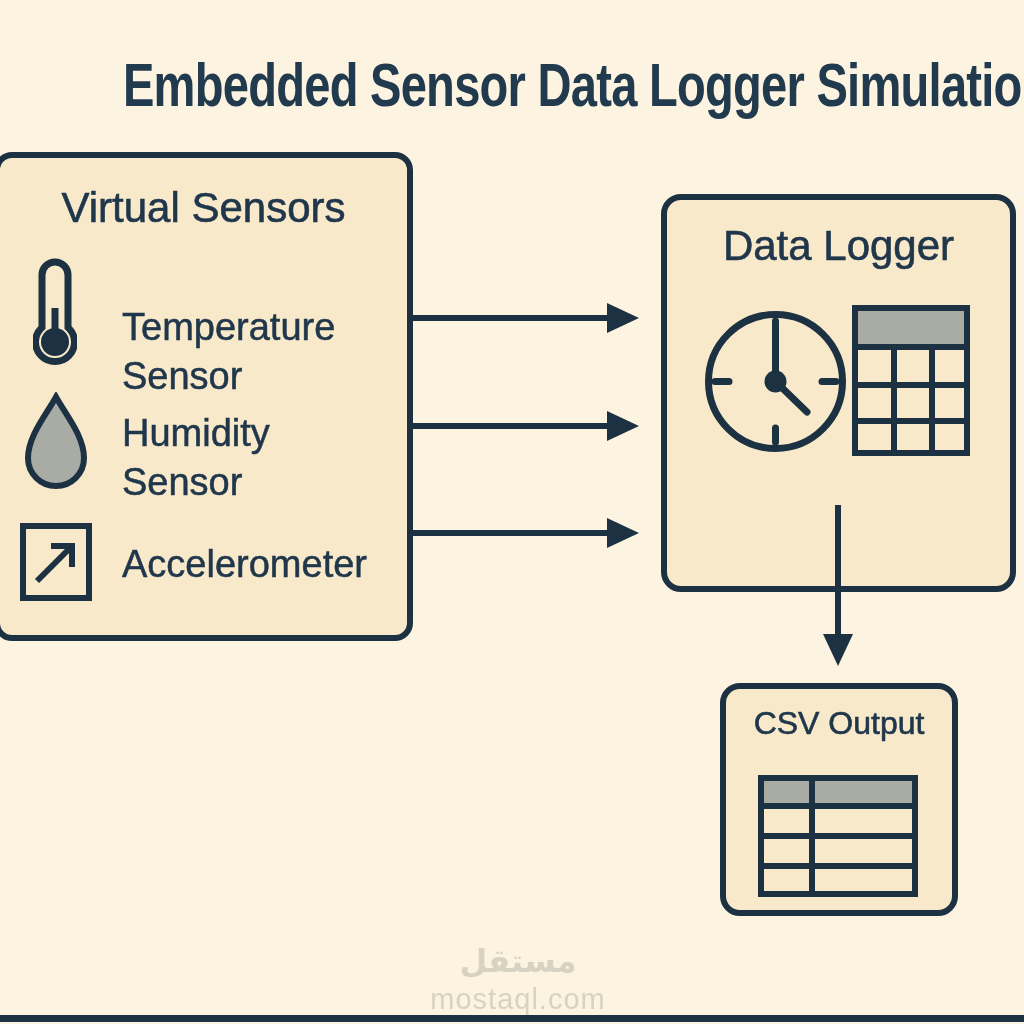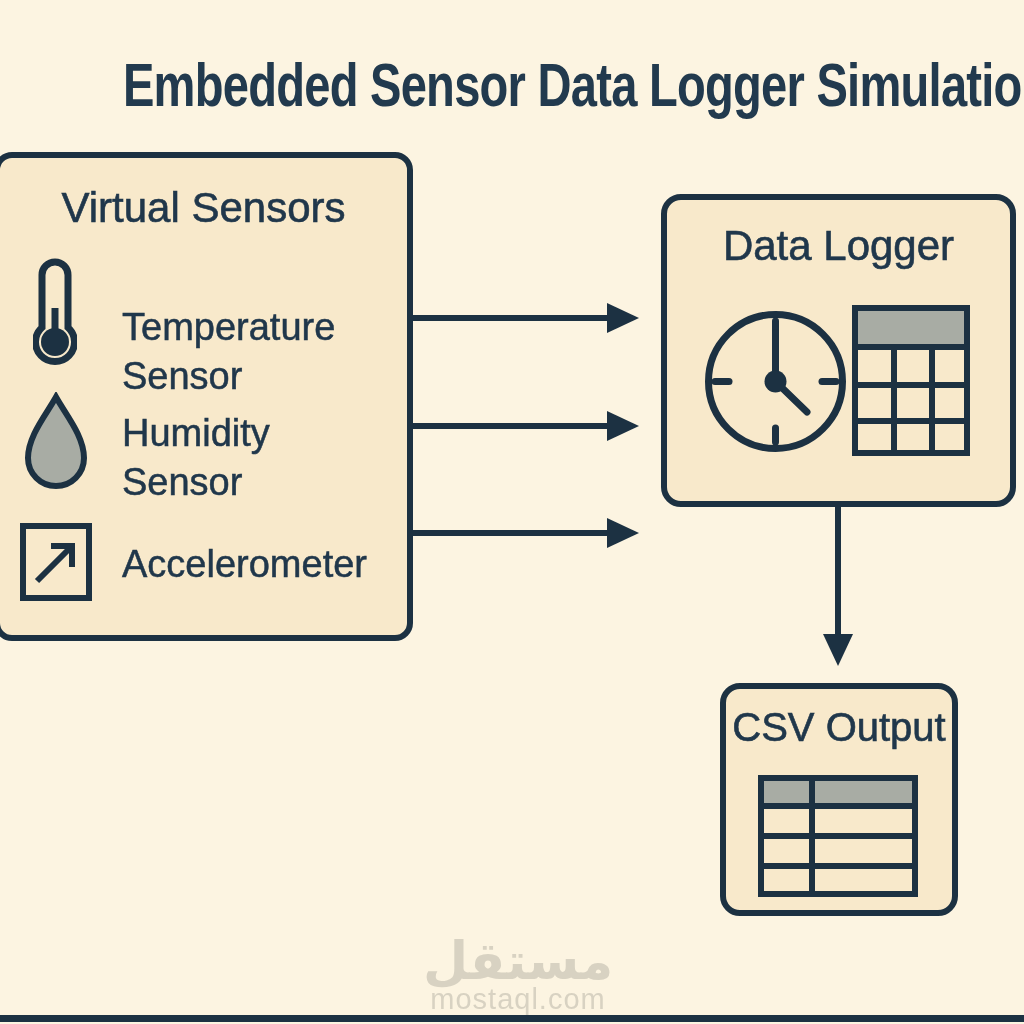--- a/index.html
+++ b/index.html
@@ -18,35 +18,35 @@
   .panel {
     position:absolute; box-sizing:border-box;
     background:#F8E9CB; border:6px solid #1C3142; border-radius:18px;
   }
   .panel-title {
     position:absolute; left:0; right:0; text-align:center;
     font-size:42px; color:#20374B; -webkit-text-stroke:0.6px #20374B;
     white-space:nowrap;
   }
   .sensors-box { left:-6px; top:152px; width:419px; height:489px; }
-  .logger-box  { left:661px; top:194px; width:355px; height:313px; border-radius:20px; }
+  .logger-box  { left:661px; top:194px; width:355px; height:398px; border-radius:20px; }
   .csv-box     { left:720px; top:683px; width:238px; height:233px; border-radius:20px; }
   .sensor-item { position:absolute; }
   .sensor-icon { position:absolute; }
   .sensor-label {
     position:absolute; left:122px; font-size:38px; line-height:49px;
     color:#20374B; -webkit-text-stroke:0.5px #20374B; white-space:nowrap;
   }
   .sensor-label span { display:block; }
   .arrow-svg, .icon-svg { position:absolute; display:block; }
   .watermark {
     position:absolute; left:0; right:0; top:936px; text-align:center;
     color:#D8D2C2;
   }
-  .watermark-logo { font-size:52px; font-weight:bold; line-height:50px; font-family:"DejaVu Sans",sans-serif;padding-left:12px; }
+  .watermark-logo { font-size:32px; font-weight:bold; line-height:50px; font-family:"DejaVu Sans",sans-serif;padding-left:12px; }
   .watermark-site { font-size:29px; font-weight:normal; line-height:26px; letter-spacing:1px;margin-left:12px; }
   .bottom-line { position:absolute; left:0; top:1015px; width:1024px; height:7px; background:#1C3142; }
 </style>
 </head>
 <body>
 
 <div class="canvas">
 
   <div class="title">Embedded Sensor Data Logger Simulation</div>
 
@@ -125,21 +125,21 @@
       <line x1="80" y1="42" x2="80" y2="148" stroke="#1C3142" stroke-width="6"></line>
     </svg>
   </div>
 
   <svg class="arrow-svg" style="left:822px; top:505px;" width="32" height="162" viewBox="0 0 32 162">
     <line x1="16" y1="0" x2="16" y2="132" stroke="#1C3142" stroke-width="6"></line>
     <polygon points="1,129 31,129 16,161" fill="#1C3142"></polygon>
   </svg>
 
   <div class="panel csv-box">
-    <div class="panel-title" style="top:16px; font-size:40px;">CSV Output</div>
+    <div class="panel-title" style="top:16px; font-size:32px;">CSV Output</div>
 
     <svg class="icon-svg" style="left:32px; top:86px;" width="160" height="122" viewBox="0 0 160 122">
       <rect x="3" y="3" width="154" height="116" fill="#F8E9CB" stroke="#1C3142" stroke-width="6"></rect>
       <rect x="6" y="6" width="148" height="22" fill="#A8ACA4"></rect>
       <line x1="3" y1="31" x2="157" y2="31" stroke="#1C3142" stroke-width="6"></line>
       <line x1="3" y1="61" x2="157" y2="61" stroke="#1C3142" stroke-width="6"></line>
       <line x1="3" y1="91" x2="157" y2="91" stroke="#1C3142" stroke-width="6"></line>
       <line x1="54" y1="3" x2="54" y2="119" stroke="#1C3142" stroke-width="6"></line>
     </svg>
   </div>

